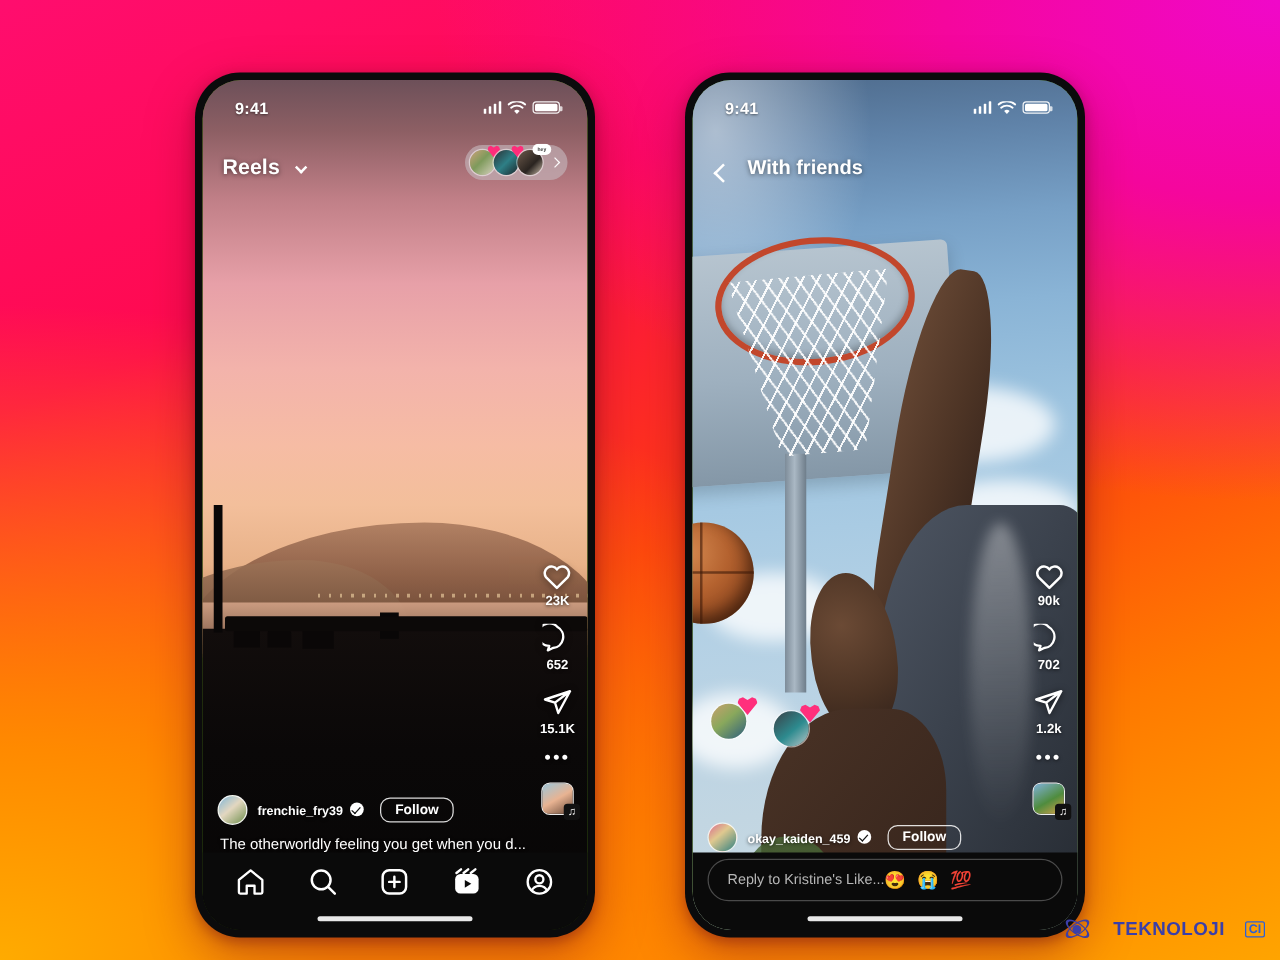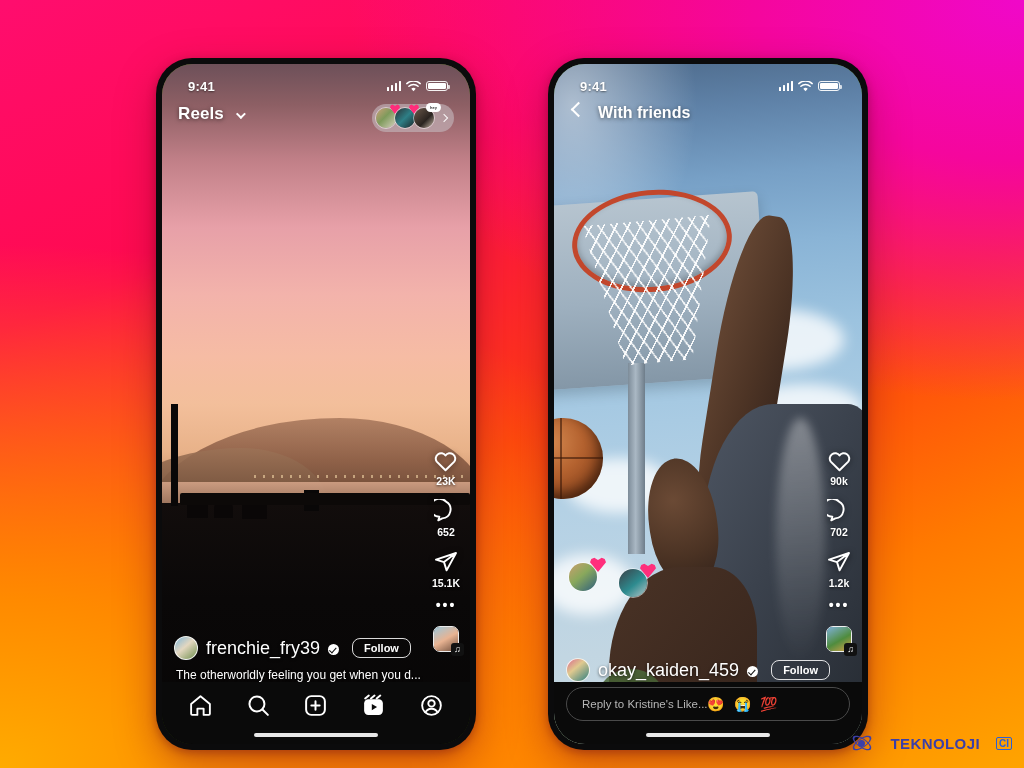--- a/index.html
+++ b/index.html
@@ -169,21 +169,21 @@
   }
   .batt:after {
     content:""; position:absolute; right:-3.2px; top:3px;
     width:1.8px; height:4px; background:rgba(255,255,255,.75); border-radius:0 1px 1px 0;
   }
   .batt span { display:block; height:100%; width:100%; background:#fff; border-radius:1.3px; }
 
   
   .topbar {
     position:absolute; top:40px; left:0; right:0; height:40px; z-index:8;
-    display:flex; align-items:flex-start; padding:0 16px; color:#fff;
+    display:flex; align-items:flex-end; padding:0 16px; color:#fff;
   }
   .reels-title {
     font-size:17px; font-weight:bold; letter-spacing:.1px;
     text-shadow:0 1px 4px rgba(0,0,0,.55);
   }
   .chev-dn {
     display:inline-block; width:7px; height:7px; margin-left:7px;
     border-right:2px solid #fff; border-bottom:2px solid #fff;
     transform:rotate(45deg) translateY(-2px);
   }
@@ -258,21 +258,21 @@
     padding:0 12px; color:#fff;
   }
   .cap-row { display:flex; align-items:center; gap:8px; }
   .cap-av {
     width:24px; height:24px; border-radius:50%;
     border:1.3px solid rgba(255,255,255,.85); overflow:hidden; flex:0 0 auto;
   }
   .cav-l { background:linear-gradient(140deg,#7fb6d8 0%,#e3d7c0 45%,#6f8f4d 100%); }
   .cav-r { background:linear-gradient(140deg,#d86a8d 0%,#e0c98f 40%,#2f7f80 100%); }
   .cap-user {
-    font-size:18px; font-weight:normal; text-shadow:0 1px 3px rgba(0,0,0,.65);
+    font-size:10px; font-weight:bold; text-shadow:0 1px 3px rgba(0,0,0,.65);
   }
   .verified {
     display:inline-block; width:11px; height:11px; border-radius:50%;
     background:#fff; position:relative; vertical-align:-1px; margin-left:3px;
   }
   .verified:after {
     content:""; position:absolute; left:3px; top:2.4px;
     width:3px; height:5.5px; border-right:1.6px solid #111; border-bottom:1.6px solid #111;
     transform:rotate(42deg);
   }

